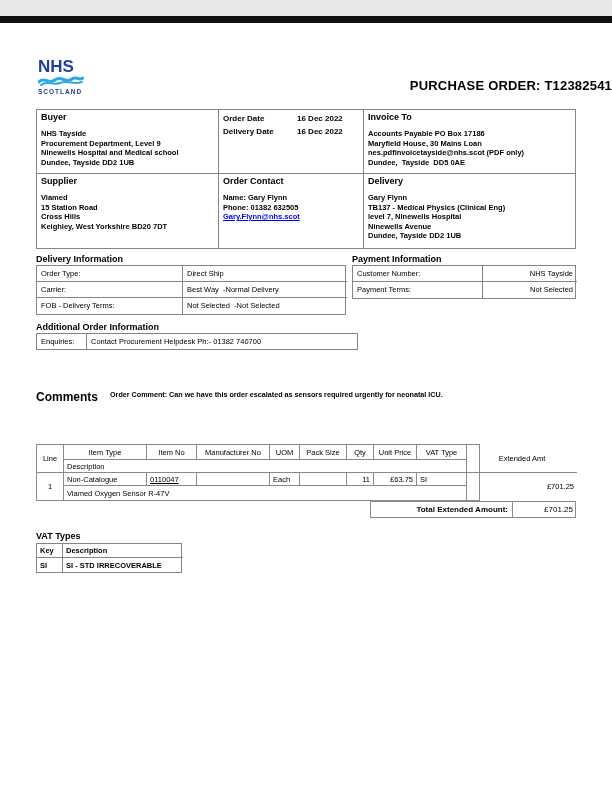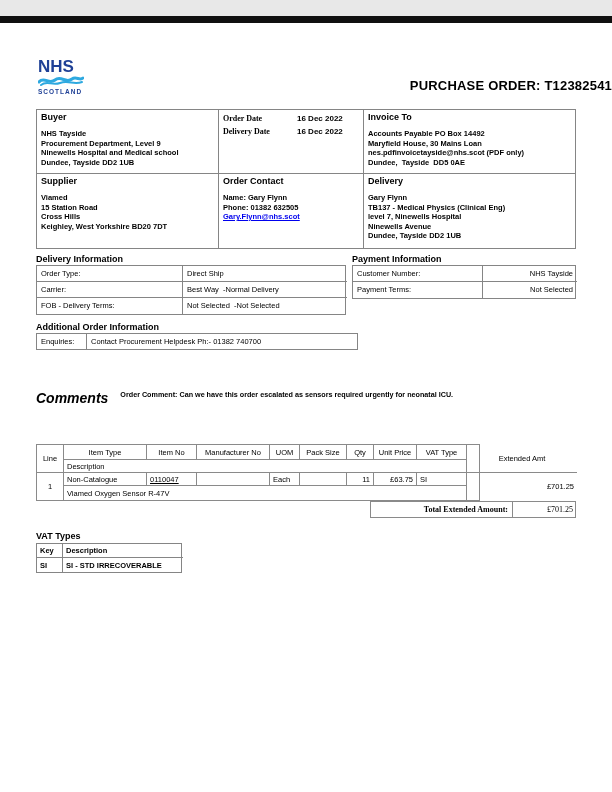--- a/index.html
+++ b/index.html
@@ -22,54 +22,54 @@
   .hdrgrid{position:absolute;left:36px;top:93px;width:540px;box-sizing:border-box;
            display:grid;grid-template-columns:182px 145px 211px;grid-template-rows:64px 74px;
            border:1px solid #858585;}
   .hcell{box-sizing:border-box;border-right:1px solid #858585;border-bottom:1px solid #858585;
          padding:2px 4px;overflow:hidden;}
   .hcell.lastcol{border-right:none;}
   .hcell.lastrow{border-bottom:none;}
   .blab{font-size:9px;font-weight:bold;margin-bottom:7px;}
   .bline{font-size:7.5px;font-weight:bold;line-height:9.5px;white-space:pre-wrap;}
   .kv{display:flex;font-size:8px;font-weight:bold;line-height:13px;}
-  .kv .k{width:74px;font-family:Liberation Serif, serif;}
+  .kv .k{width:74px;}
   .link{color:#0000ee;text-decoration:underline;font-size:7.5px;font-weight:bold;line-height:9.5px;cursor:pointer;}
 
   
   .sechead{position:absolute;font-size:9px;font-weight:bold;}
 
   
   .lvgrid{position:absolute;box-sizing:border-box;display:grid;border:1px solid #858585;}
   .lv{box-sizing:border-box;border-bottom:1px solid #858585;border-right:1px solid #858585;
       font-size:7.5px;font-weight:normal;padding:3px 4px;overflow:hidden;white-space:pre-wrap;}
   .lv.val{border-right:none;}
   .lv.lastrow{border-bottom:none;}
   .lv.right{text-align:right;}
 
   
   .comments{position:absolute;left:36px;top:374px;width:540px;display:flex;gap:12px;}
-  .comments .clab{font-size:14px;font-weight:bold;font-style:italic;}
+  .comments .clab{font-size:12px;font-weight:bold;}
   .comments .ctext{font-size:7.2px;font-weight:bold;}
 
   
   .items{position:absolute;left:36px;top:428px;width:444px;box-sizing:border-box;
          display:grid;grid-template-columns:27px 83px 50px 73px 30px 47px 27px 43px 50px 110px;
          grid-template-rows:15px 13px 13px 14px;border:1px solid #8a8a8a;font-size:7.5px;}
   .icell{box-sizing:border-box;border-right:1px solid #8a8a8a;border-bottom:1px solid #8a8a8a;
          padding:1px 3px;display:flex;align-items:center;overflow:hidden;white-space:nowrap;}
   .icell.center{justify-content:center;}
   .icell.rt{justify-content:flex-end;}
   .icell.norb{border-right:none;}
   .icell.nobb{border-bottom:none;}
 
   
   .totalgrid{position:absolute;left:370px;top:485px;width:206px;box-sizing:border-box;
              display:grid;grid-template-columns:142px 64px;grid-template-rows:15px;
-             border:1px solid #8a8a8a;font-family:Liberation Serif, serif;}
+             border:1px solid #8a8a8a;}
   .tcell{box-sizing:border-box;display:flex;align-items:center;justify-content:flex-end;
          padding:1px 4px;font-size:8px;overflow:hidden;}
   .tcell.lab{font-weight:bold;border-right:1px solid #8a8a8a;}
 
   
   .vatgrid{position:absolute;left:36px;top:527px;width:146px;box-sizing:border-box;
            display:grid;grid-template-columns:26px 120px;grid-template-rows:14px 14px;
            border:1px solid #858585;}
   .vcell{box-sizing:border-box;border-right:1px solid #858585;border-bottom:1px solid #858585;
          font-size:7.5px;font-weight:bold;padding:1px 3px;display:flex;align-items:center;
@@ -113,21 +113,21 @@
         <span class="k">Order Date</span>
         <span class="v">16 Dec 2022</span>
       </div>
       <div class="kv">
         <span class="k">Delivery Date</span>
         <span class="v">16 Dec 2022</span>
       </div>
     </div>
     <div class="hcell lastcol">
       <div class="blab">Invoice To</div>
-      <div class="bline">Accounts Payable PO Box 14492</div>
+      <div class="bline">Accounts Payable PO Box 17186</div>
       <div class="bline">Maryfield House, 30 Mains Loan</div>
       <div class="bline">nes.pdfinvoicetayside@nhs.scot (PDF only)</div>
       <div class="bline">Dundee,  Tayside  DD5 0AE</div>
     </div>
     <div class="hcell lastrow">
       <div class="blab">Supplier</div>
       <div class="bline">Viamed</div>
       <div class="bline">15 Station Road</div>
       <div class="bline">Cross Hills</div>
       <div class="bline">Keighley, West Yorkshire BD20 7DT</div>

